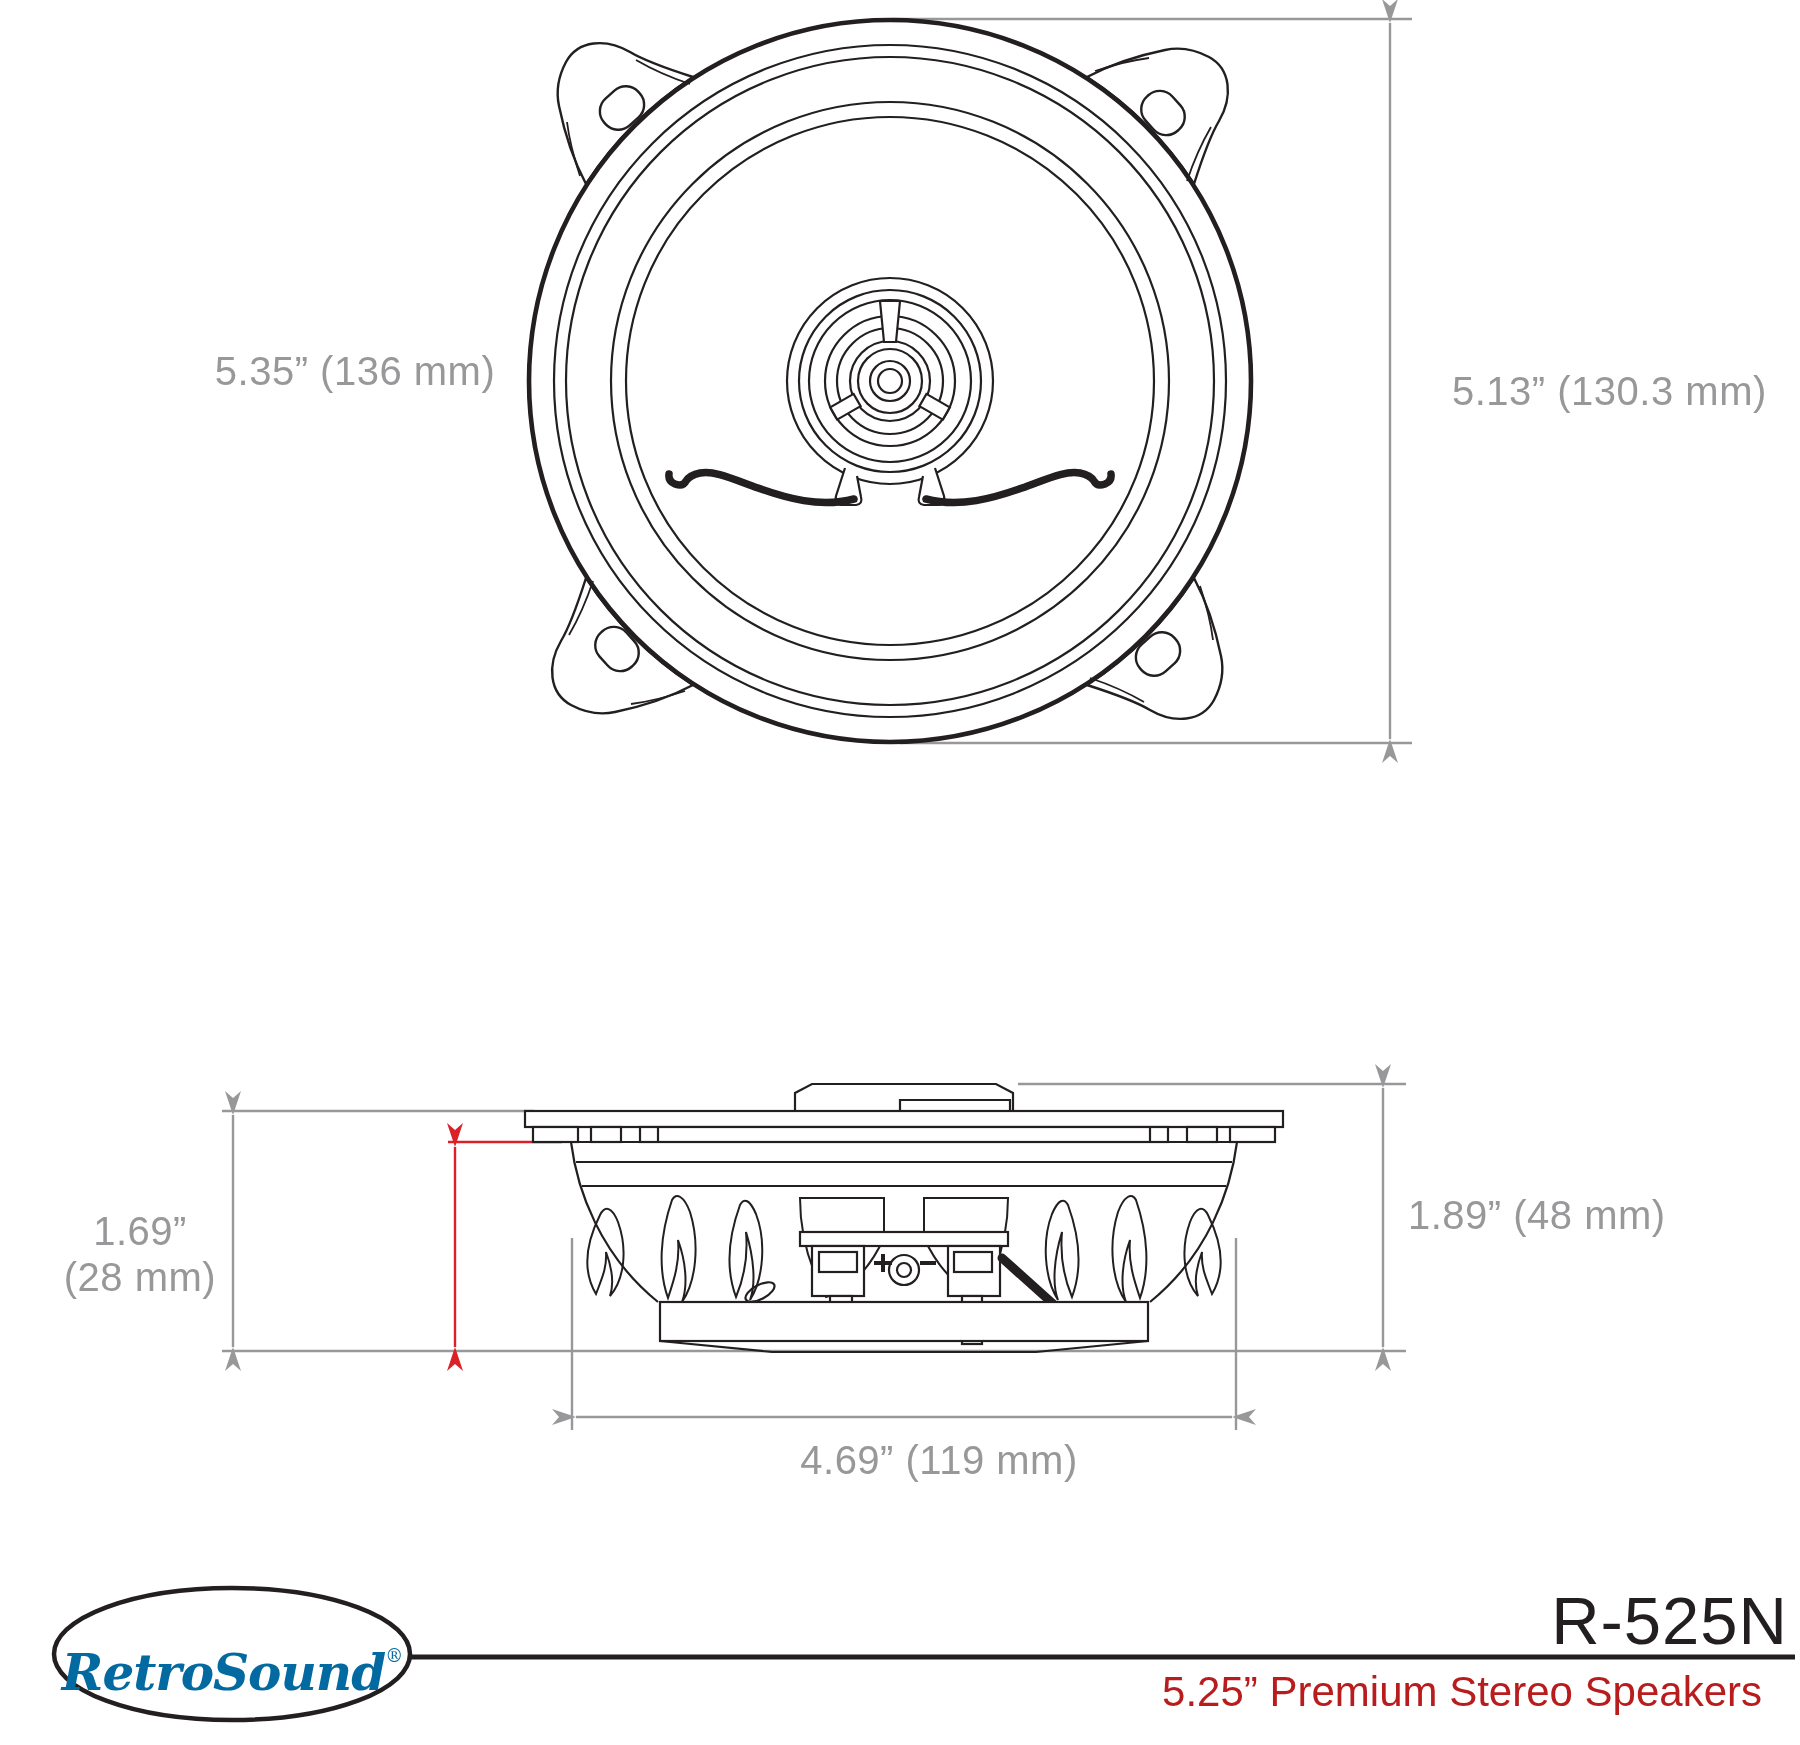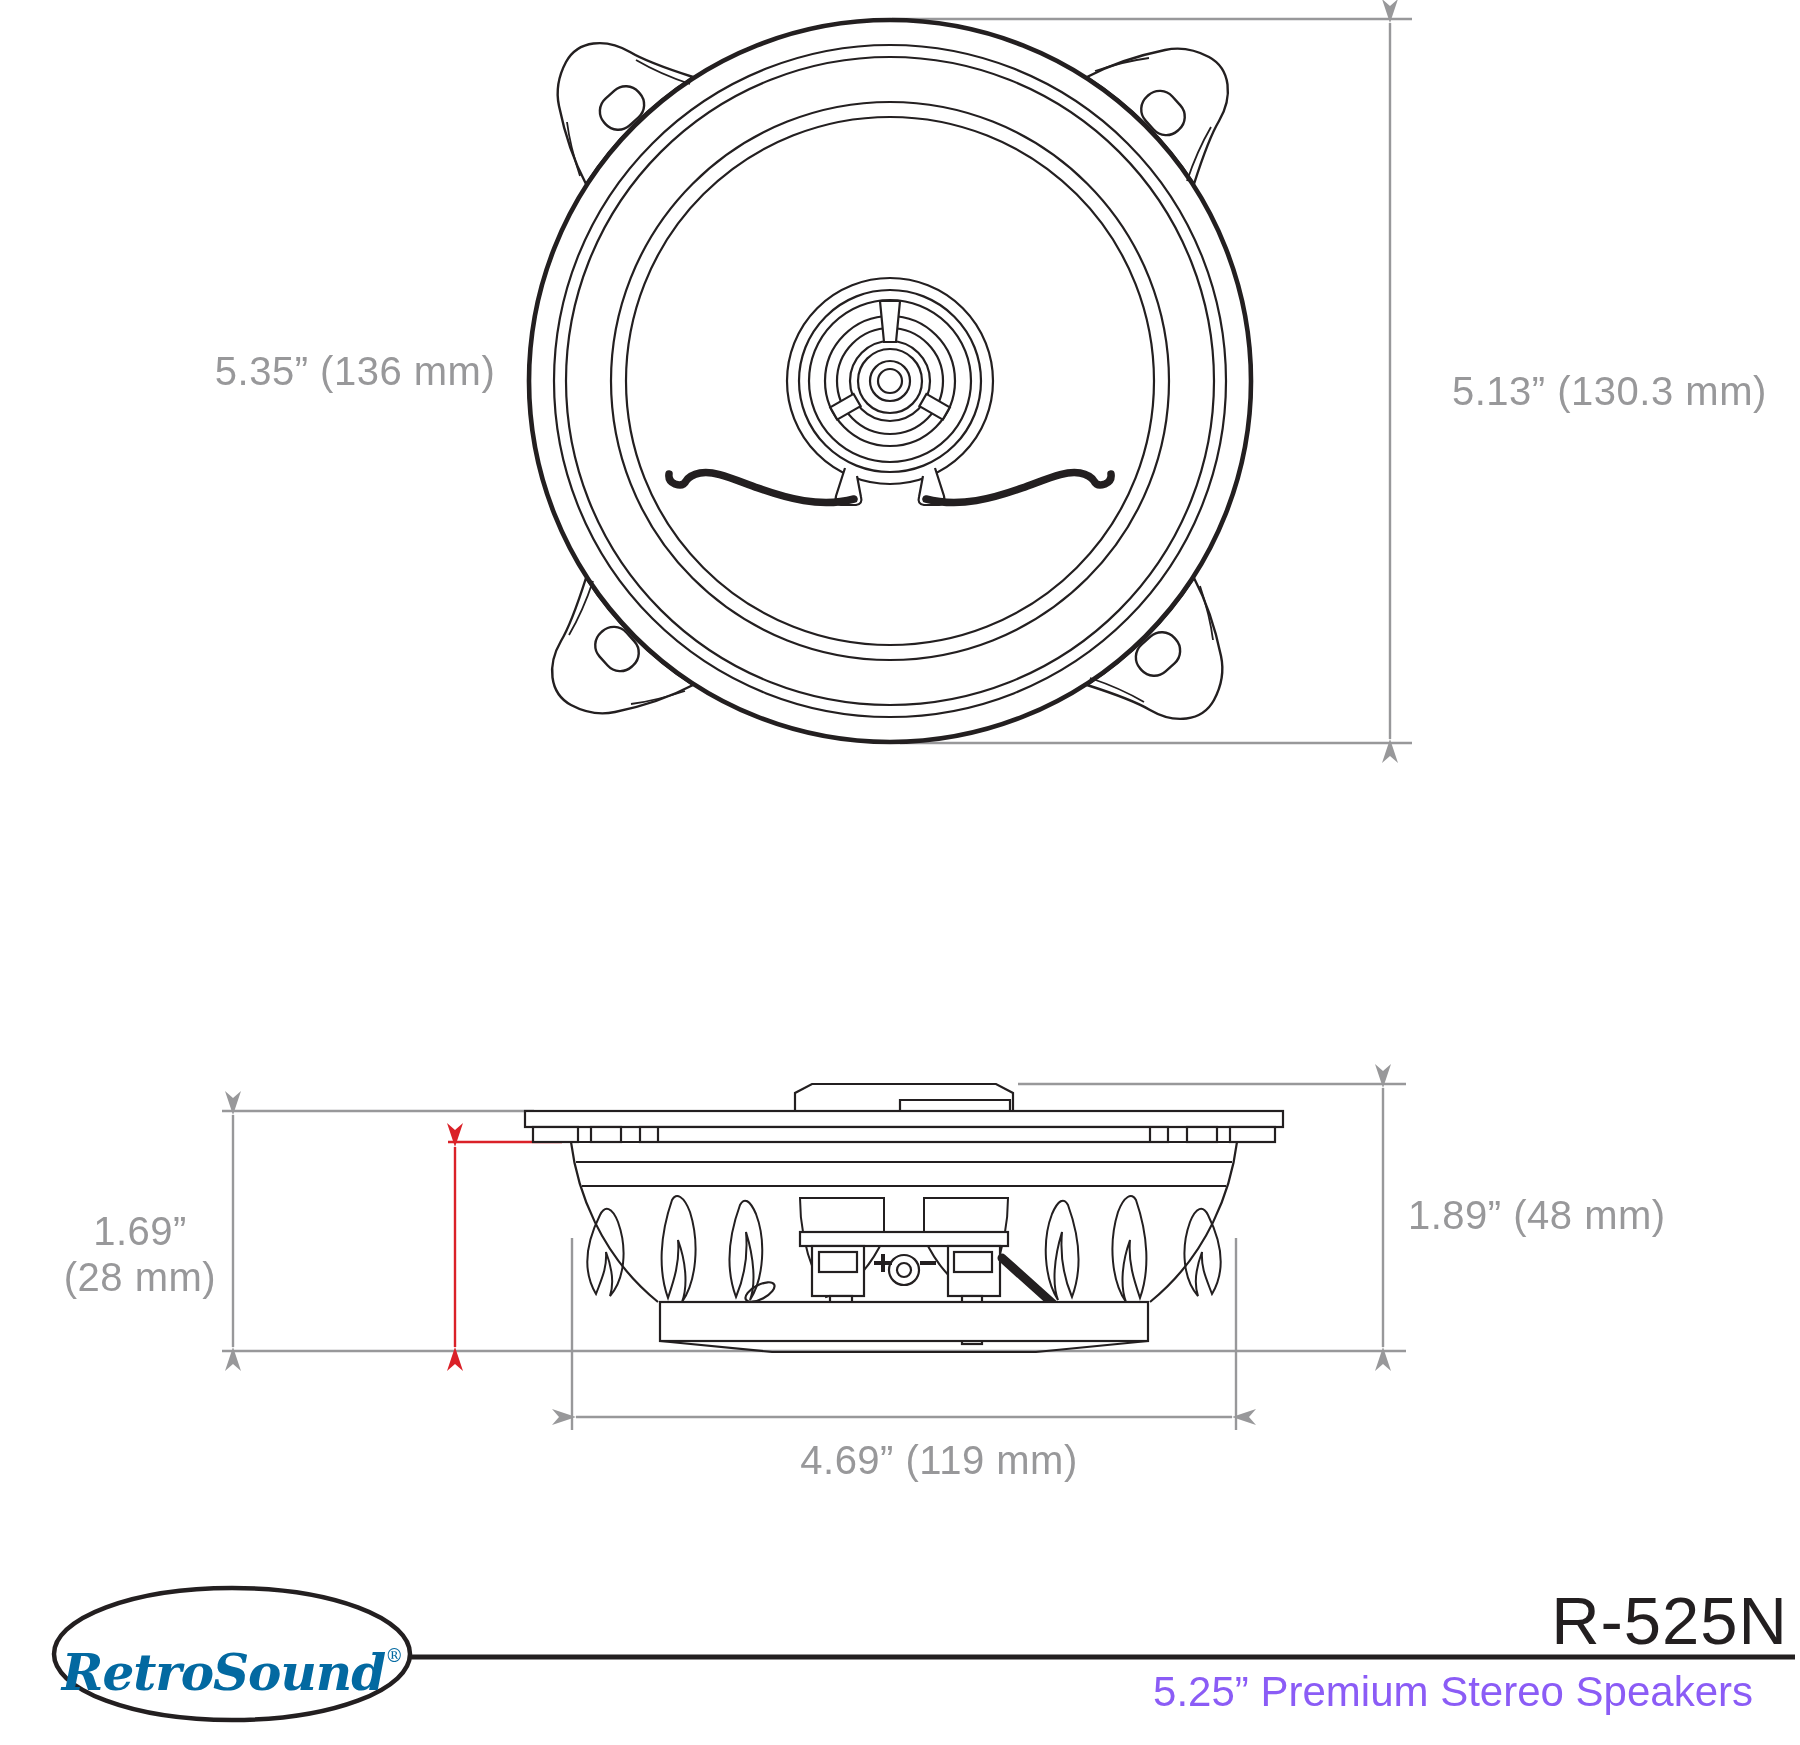--- a/index.html
+++ b/index.html
@@ -9,21 +9,21 @@
   .dim-label{position:absolute;color:#98989a;font-size:40px;letter-spacing:0.5px;white-space:nowrap;}
   .dim-label.center{text-align:center;}
   .red-label{position:absolute;color:#da2128;font-size:40px;line-height:44px;white-space:nowrap;}
   .stack{line-height:46px;text-align:center;}
   .brand-box{position:absolute;left:60px;top:1618px;width:345px;height:76px;
              text-align:center;line-height:76px;color:#0369a1;
              font-family:"DejaVu Serif", serif;font-style:italic;font-weight:bold;font-size:50px;
              letter-spacing:-1px;white-space:nowrap;}
   .brand-box sup{font-size:18px;font-style:normal;font-weight:normal;vertical-align:28px;letter-spacing:0;}
   .model{position:absolute;right:28px;top:1582px;color:#231f20;font-size:67px;letter-spacing:1px;white-space:nowrap;}
-  .subtitle{position:absolute;right:63px;top:1668px;color:#8b5cf6;font-size:42px;white-space:nowrap;}
+  .subtitle{position:absolute;right:54px;top:1668px;color:#b91c1c;font-size:42px;white-space:nowrap;}
 </style>
 </head>
 <body>
 
 <div id="stage">
 
 <svg id="art" width="1800" height="1745" viewBox="0 0 1800 1745">
   <defs>
     <marker id="arrG" viewBox="0 0 26 18" refX="1" refY="9" markerWidth="26" markerHeight="18" markerUnits="userSpaceOnUse" orient="auto-start-reverse">
       <path d="M1,9 L25,17 L18,9 L25,1 Z" fill="#98989a"></path>

